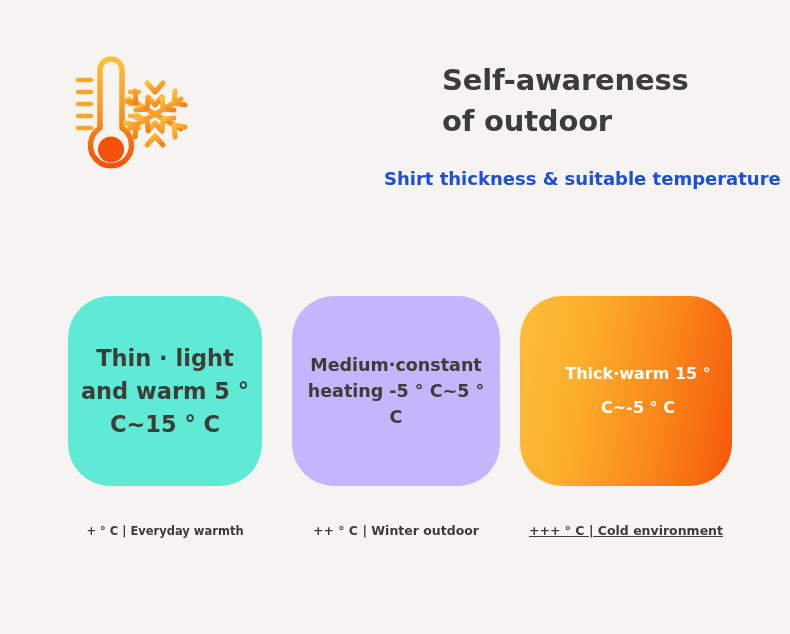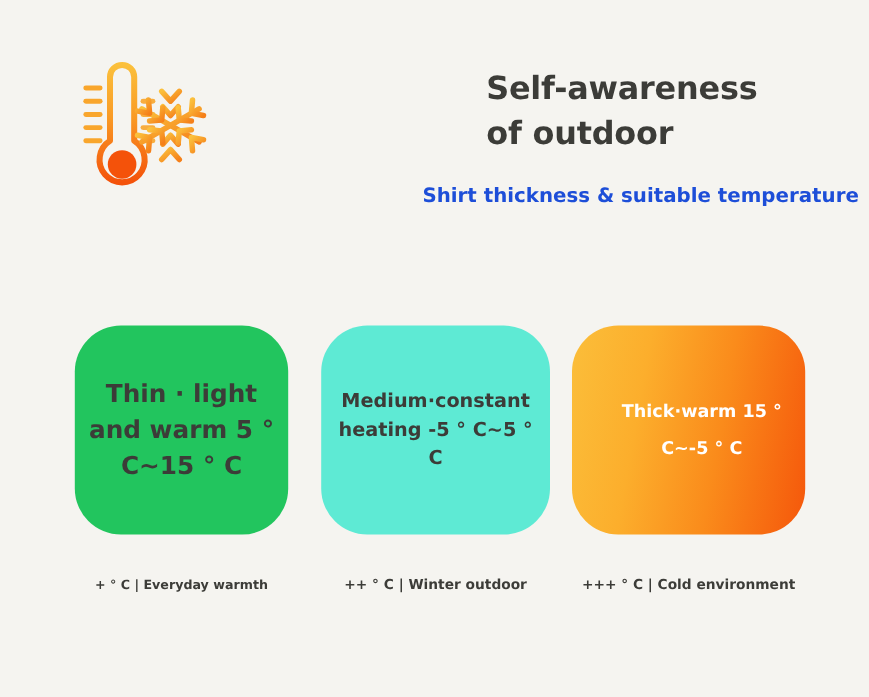--- a/index.html
+++ b/index.html
@@ -87,22 +87,22 @@
     position: absolute;
     top: 0;
     height: 190px;
     border-radius: 42px;
     display: flex;
     align-items: center;
     justify-content: center;
     text-align: center;
   }
 
-  .card-1 { left: 68px;  width: 194px; background: #22c55e; }
-  .card-2 { left: 292px; width: 208px; background: #5eead4; }
+  .card-1 { left: 68px;  width: 194px; background: #5eead4; }
+  .card-2 { left: 292px; width: 208px; background: #c4b5fd; }
   .card-3 {
     left: 520px;
     width: 212px;
     background: linear-gradient(100deg, #FBBE3A 0%, #FCAE2C 30%, #FA8B1B 62%, #F5570B 100%);
   }
 
   .card-text {
     padding: 0 12px;
     font-weight: 700;
   }
@@ -141,21 +141,21 @@
     text-align: center;
     font-size: 12.5px;
     font-weight: 700;
     line-height: 20px;
     color: #3C3C38;
     white-space: nowrap;
   }
 
   .caption-1 { left: 68px;  width: 194px; font-size: 11.5px; }
   .caption-2 { left: 292px; width: 208px; }
-  .caption-3 { left: 520px; width: 212px; }
+  .caption-3 { left: 520px; width: 212px; text-decoration: underline; }
 </style>
 </head>
 <body>
 
 <div class="infographic">
 
   <div class="header">
 
     <div class="icon-wrap">
       <svg viewBox="0 0 130 130" xmlns="http://www.w3.org/2000/svg" aria-hidden="true">

